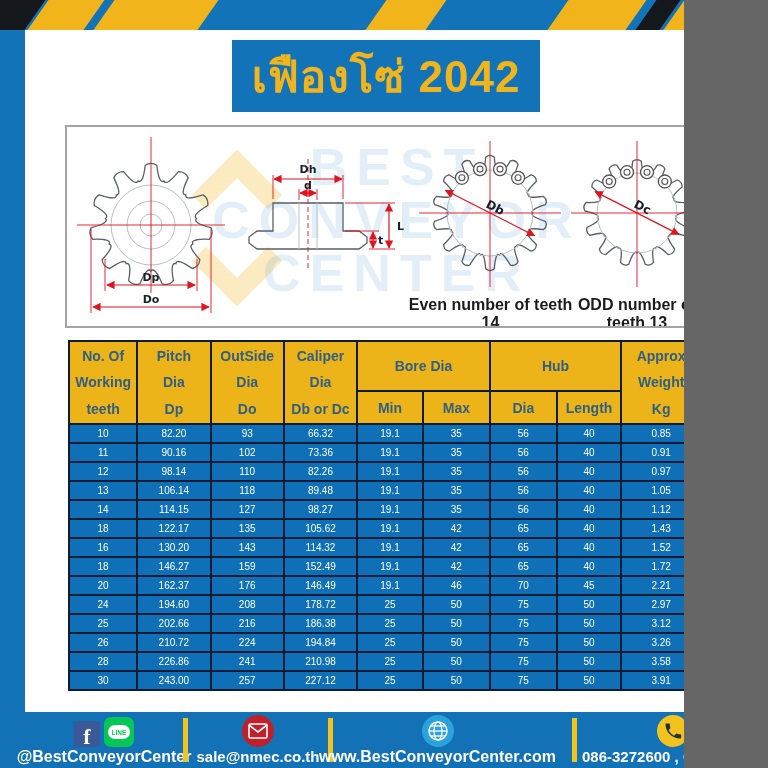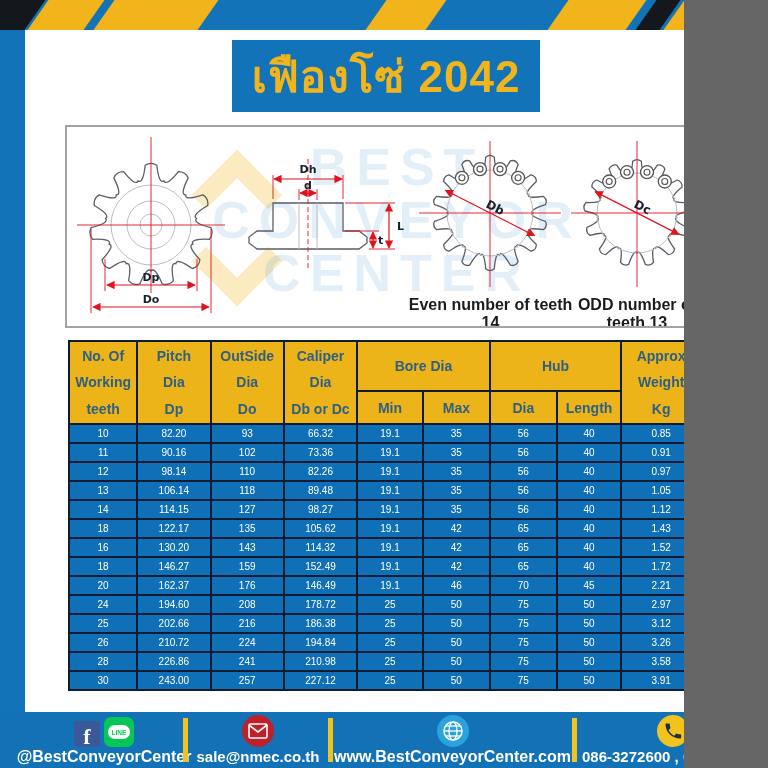--- a/index.html
+++ b/index.html
@@ -398,21 +398,21 @@
           <svg width="20" height="16" viewBox="0 0 20 16">
             <rect x="1" y="1" width="18" height="14" rx="1.5" fill="none" stroke="#fff" stroke-width="1.6"></rect>
             <path d="M1,2 L10,9 L19,2" fill="none" stroke="#fff" stroke-width="1.6"></path>
           </svg>
         </div>
       </div>
       <div class="f-label" style="font-size:15px;">sale@nmec.co.th</div>
     </div>
     <div class="divider" style="left:328px;"></div>
 
-    <div class="f-sec" style="left:333px;width:239px;">
+    <div class="f-sec" style="left:318px;width:239px;">
       <div class="f-icons">
         <div class="circle-icon" style="background:#2AA3DC;">
           <svg width="24" height="24" viewBox="0 0 24 24">
             <circle cx="12" cy="12" r="9" fill="none" stroke="#fff" stroke-width="1.5"></circle>
             <ellipse cx="12" cy="12" rx="4" ry="9" fill="none" stroke="#fff" stroke-width="1.3"></ellipse>
             <line x1="3" y1="12" x2="21" y2="12" stroke="#fff" stroke-width="1.3"></line>
             <line x1="4.3" y1="7" x2="19.7" y2="7" stroke="#fff" stroke-width="1.3"></line>
             <line x1="4.3" y1="17" x2="19.7" y2="17" stroke="#fff" stroke-width="1.3"></line>
           </svg>
         </div>

